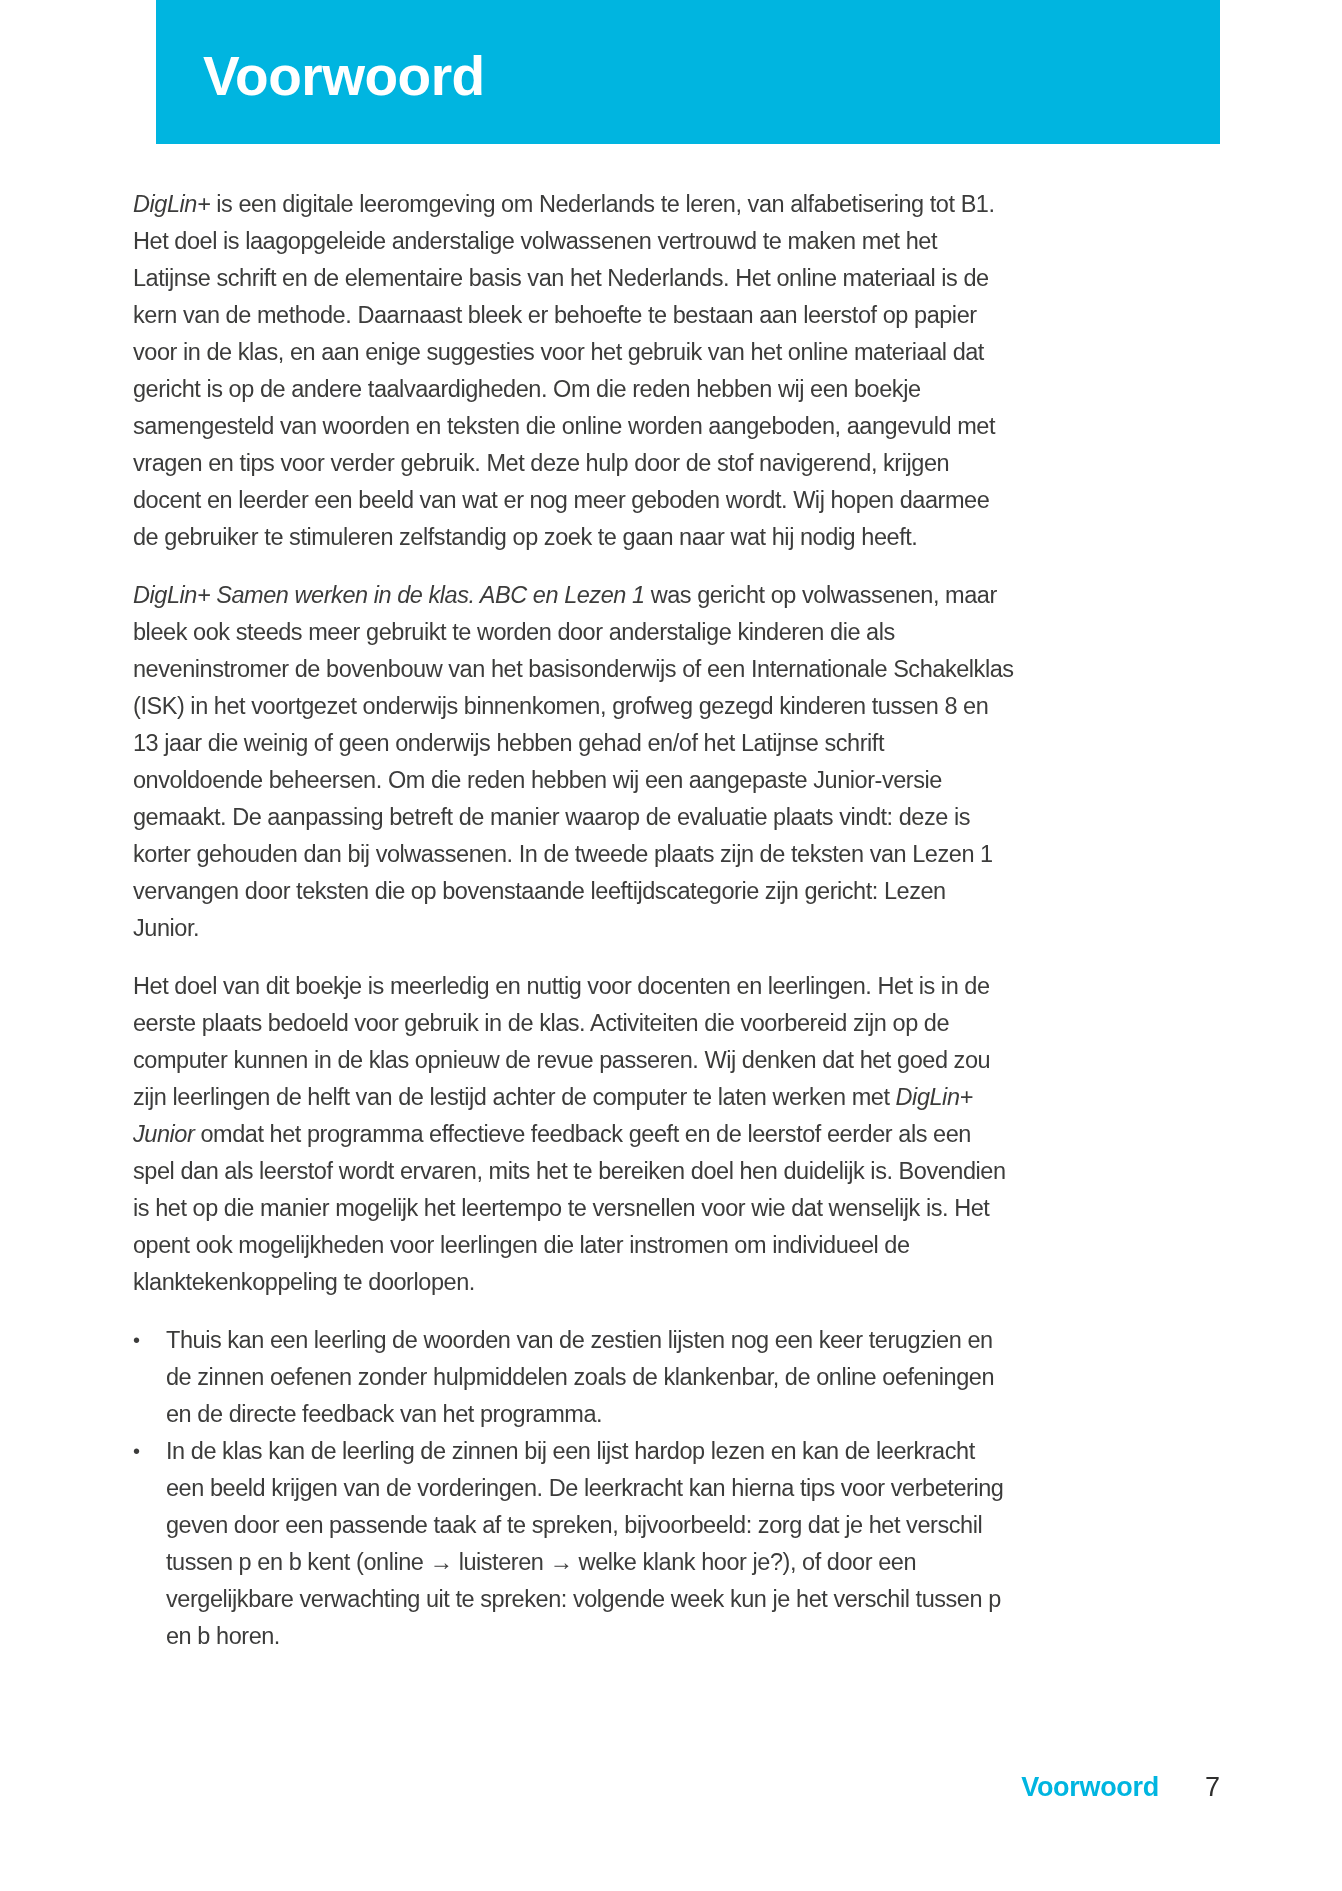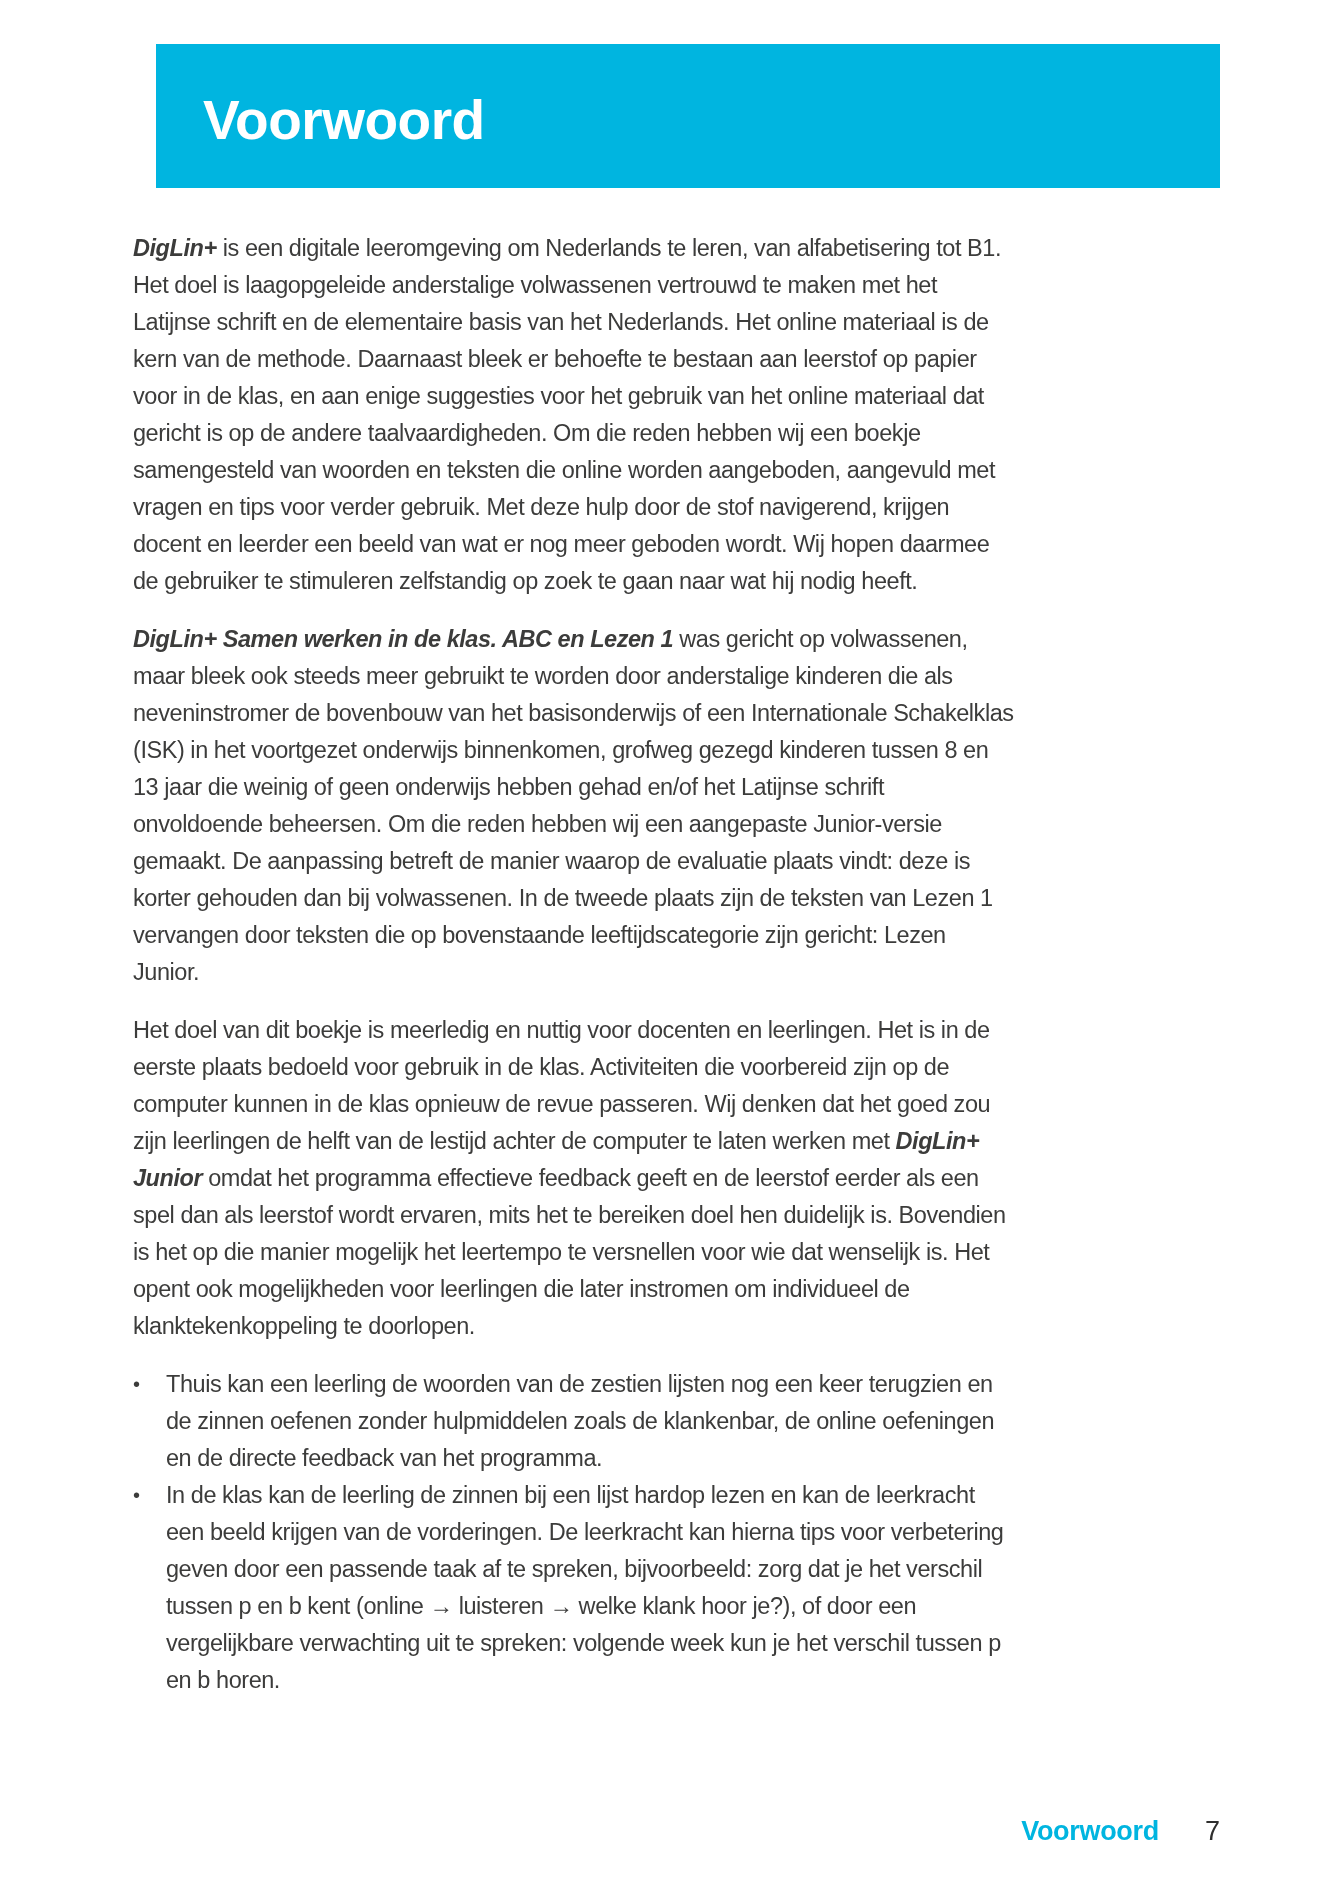--- a/index.html
+++ b/index.html
@@ -15,21 +15,20 @@
     background: #ffffff;
     font-family: "Liberation Sans", sans-serif;
     color: var(--text);
     position: relative;
     overflow: hidden;
   }
   .page {
     position: absolute;
     inset: 0;
     background: #ffffff;
-    margin-top: 44px;
   }
   
   .banner {
     position: absolute;
     left: 156px;
     top: 0;
     width: 1064px;
     height: 144px;
     background: var(--accent);
     display: flex;
@@ -53,21 +52,20 @@
     width: 884px;
     font-size: 23.5px;
     line-height: 37px;
     letter-spacing: -0.45px;
   }
   .content p {
     margin: 0 0 21px 0;
   }
   .content p em {
     font-style: italic;
-    font-weight: bold;
   }
   .section-heading {
     margin: 19px 0 0 0;
     color: var(--accent);
     font-size: 24px;
     font-weight: 700;
     line-height: 37px;
     letter-spacing: -0.3px;
   }
   ul.bullets {

